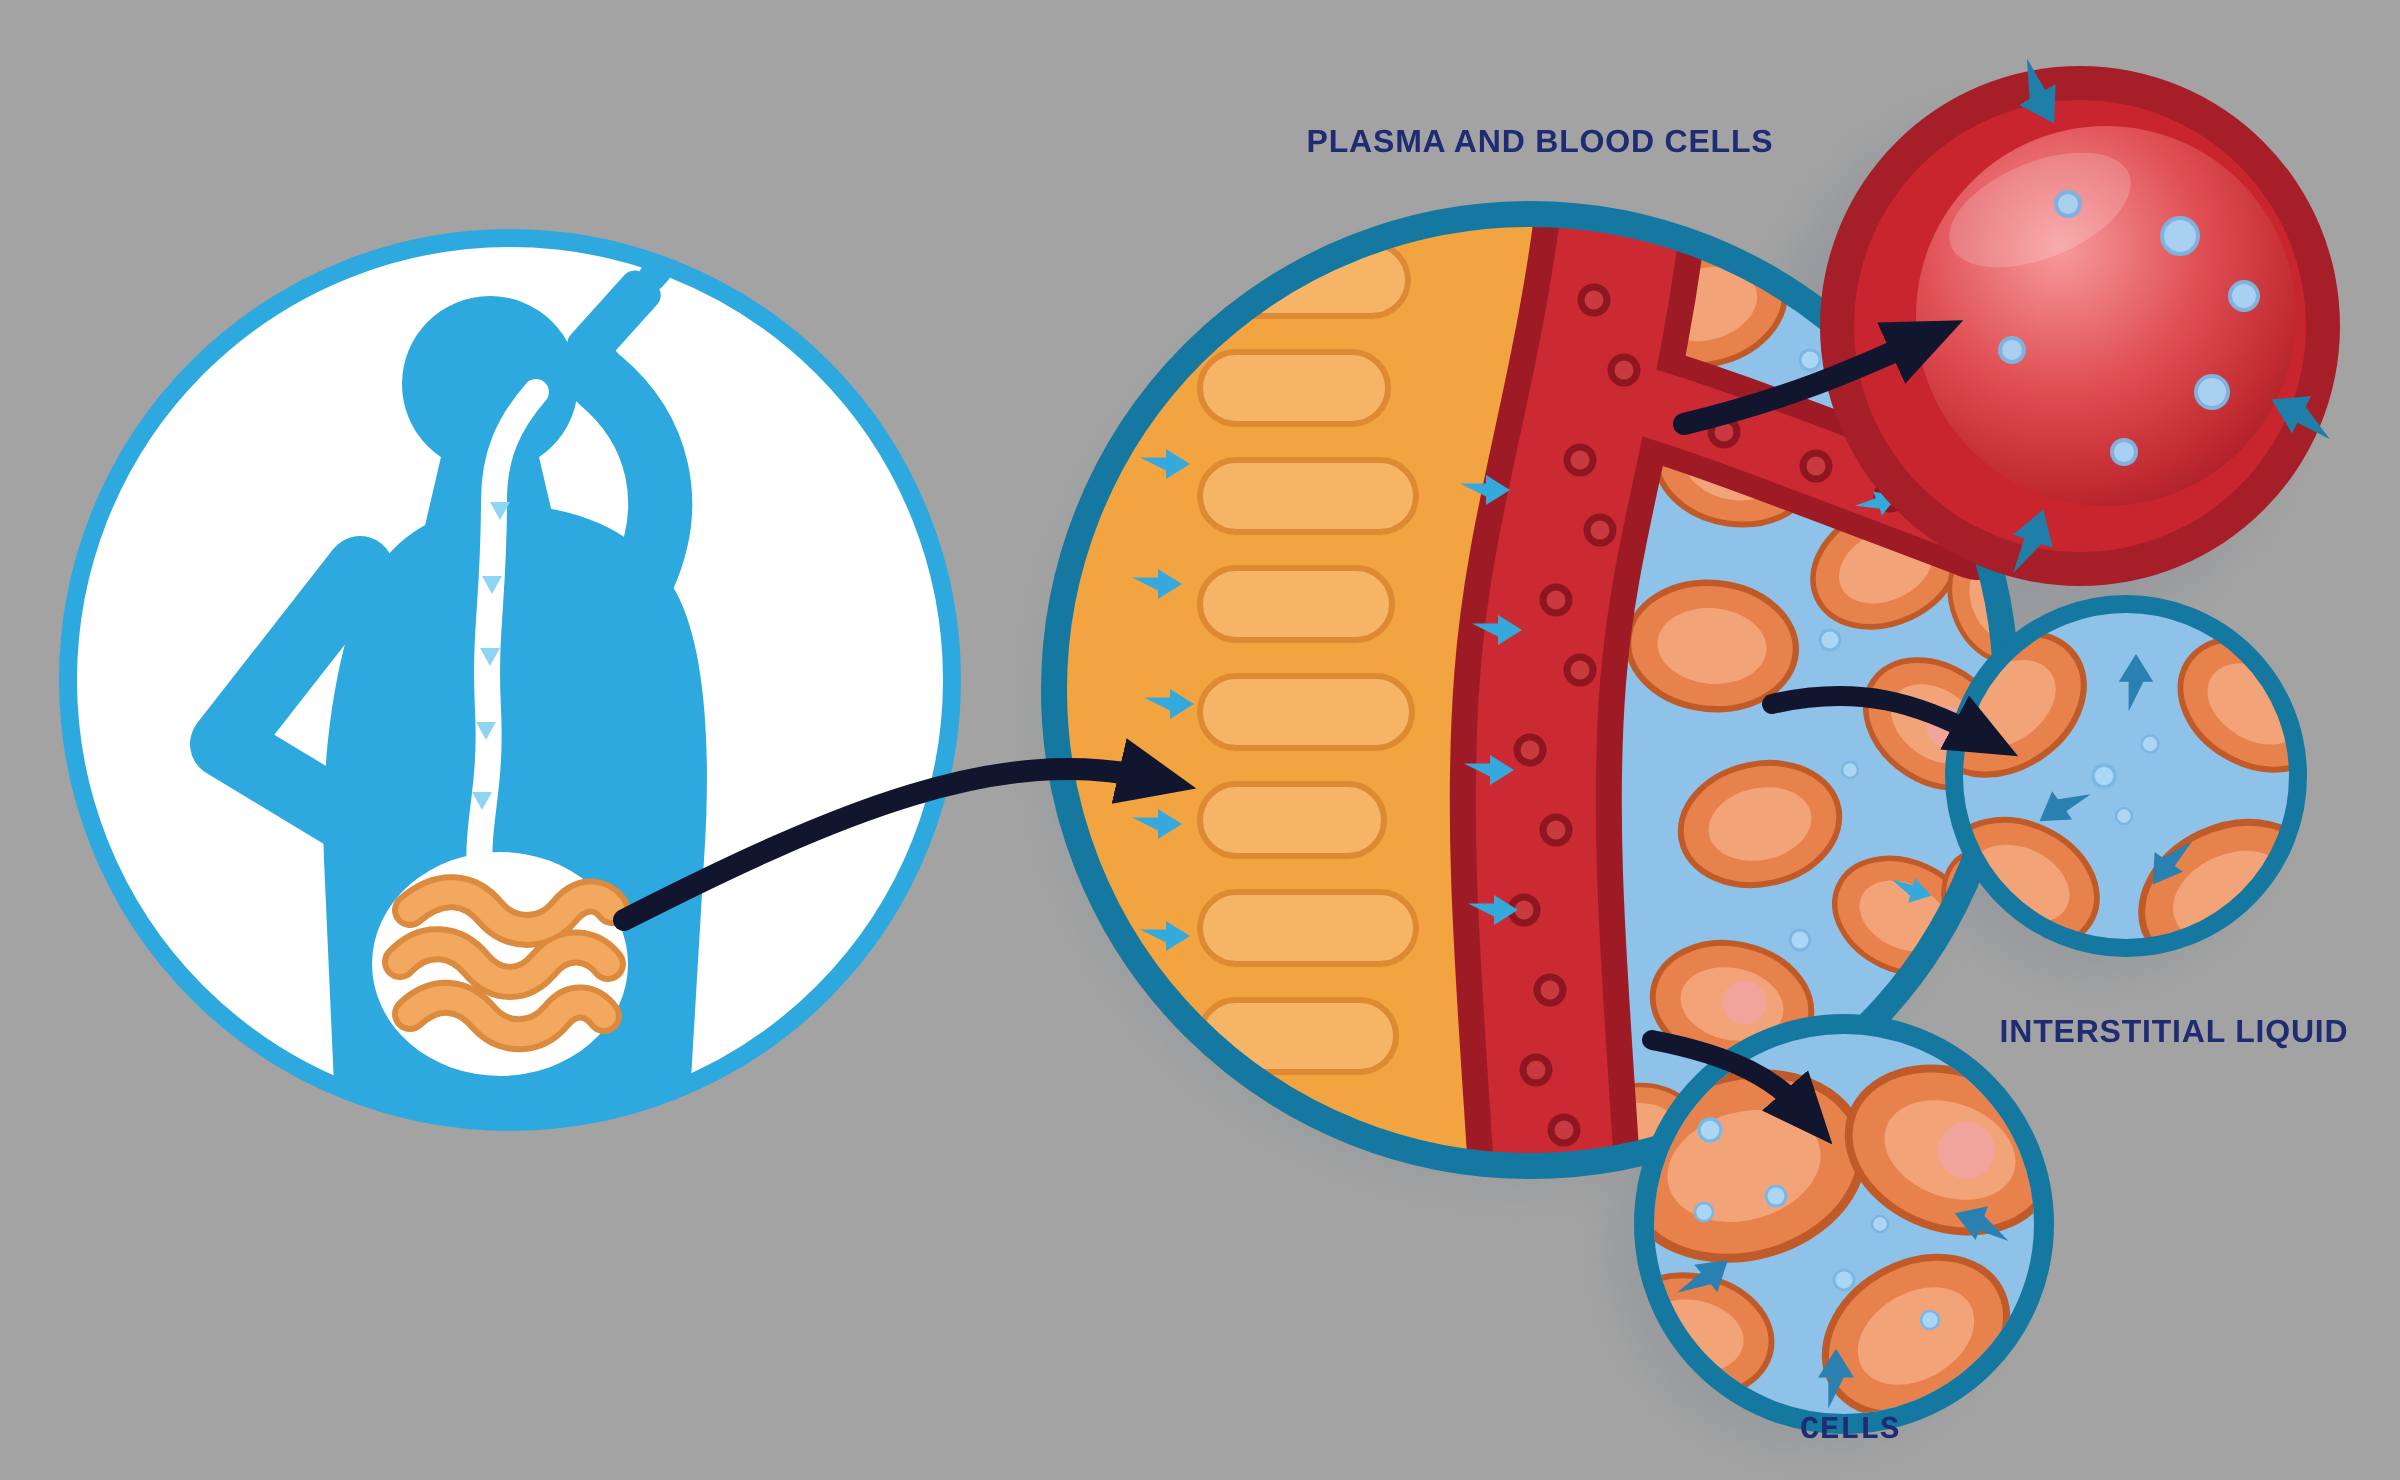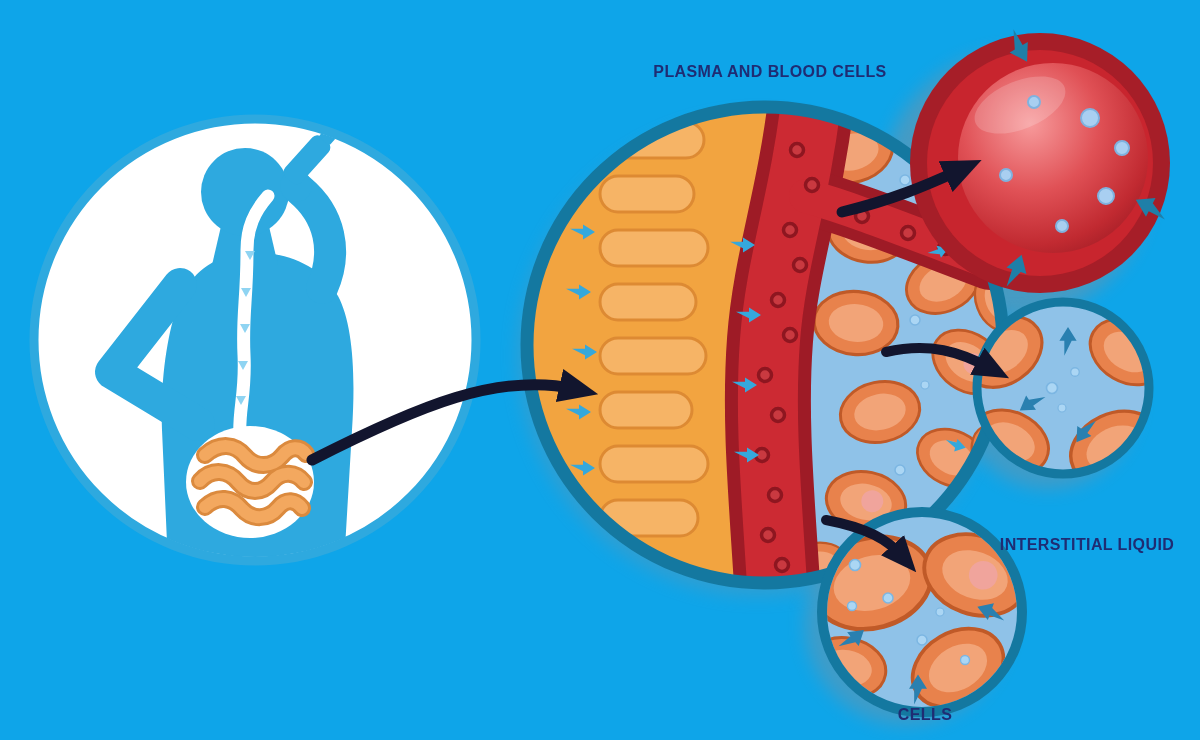--- a/index.html
+++ b/index.html
@@ -1,16 +1,16 @@
 <!DOCTYPE html>
 <html><head>
 <meta charset="utf-8">
 <style>
   html,body{margin:0;padding:0;background:#fff;}
-  .stage{position:relative;width:1200px;height:740px;background:#0ea5e9;overflow:hidden;
+  .stage{position:relative;width:1200px;height:740px;background:#a3a3a3;overflow:hidden;
          font-family:"Liberation Sans",sans-serif;}
   .stage svg{position:absolute;left:0;top:0;}
   .lbl{position:absolute;transform:translateX(-50%);font-weight:700;font-size:16px;
        color:#1F2C73;letter-spacing:.4px;white-space:nowrap;
        font-family:"Liberation Sans",sans-serif;}
 </style>
 </head>
 <body>
 
 <div class="stage">
@@ -272,16 +272,16 @@
         <use href="#arr" transform="translate(992,612) rotate(200) scale(1.2)"></use>
       </g>
     </g>
     <circle cx="922" cy="612" r="100" fill="none" stroke="#1478A0" stroke-width="10"></circle>
   </g>
 
   <path d="M 826 520 C 868 528 888 540 902 556" fill="none" stroke="#12152E" stroke-width="10" stroke-linecap="round" marker-end="url(#mhead)"></path>
 </svg>
 
 <div class="lbl" style="left:770px;top:63px;">PLASMA AND BLOOD CELLS</div>
-<div class="lbl" style="left:1087px;top:536px;">INTERSTITIAL LIQUID</div>
-<div class="lbl" style="left:925px;top:706px;">CELLS</div>
+<div class="lbl" style="left:1087px;top:508px;">INTERSTITIAL LIQUID</div>
+<div class="lbl" style="left:925px;top:706px;font-family:Liberation Mono, monospace;">CELLS</div>
 
 </div>
 
 </body></html>

